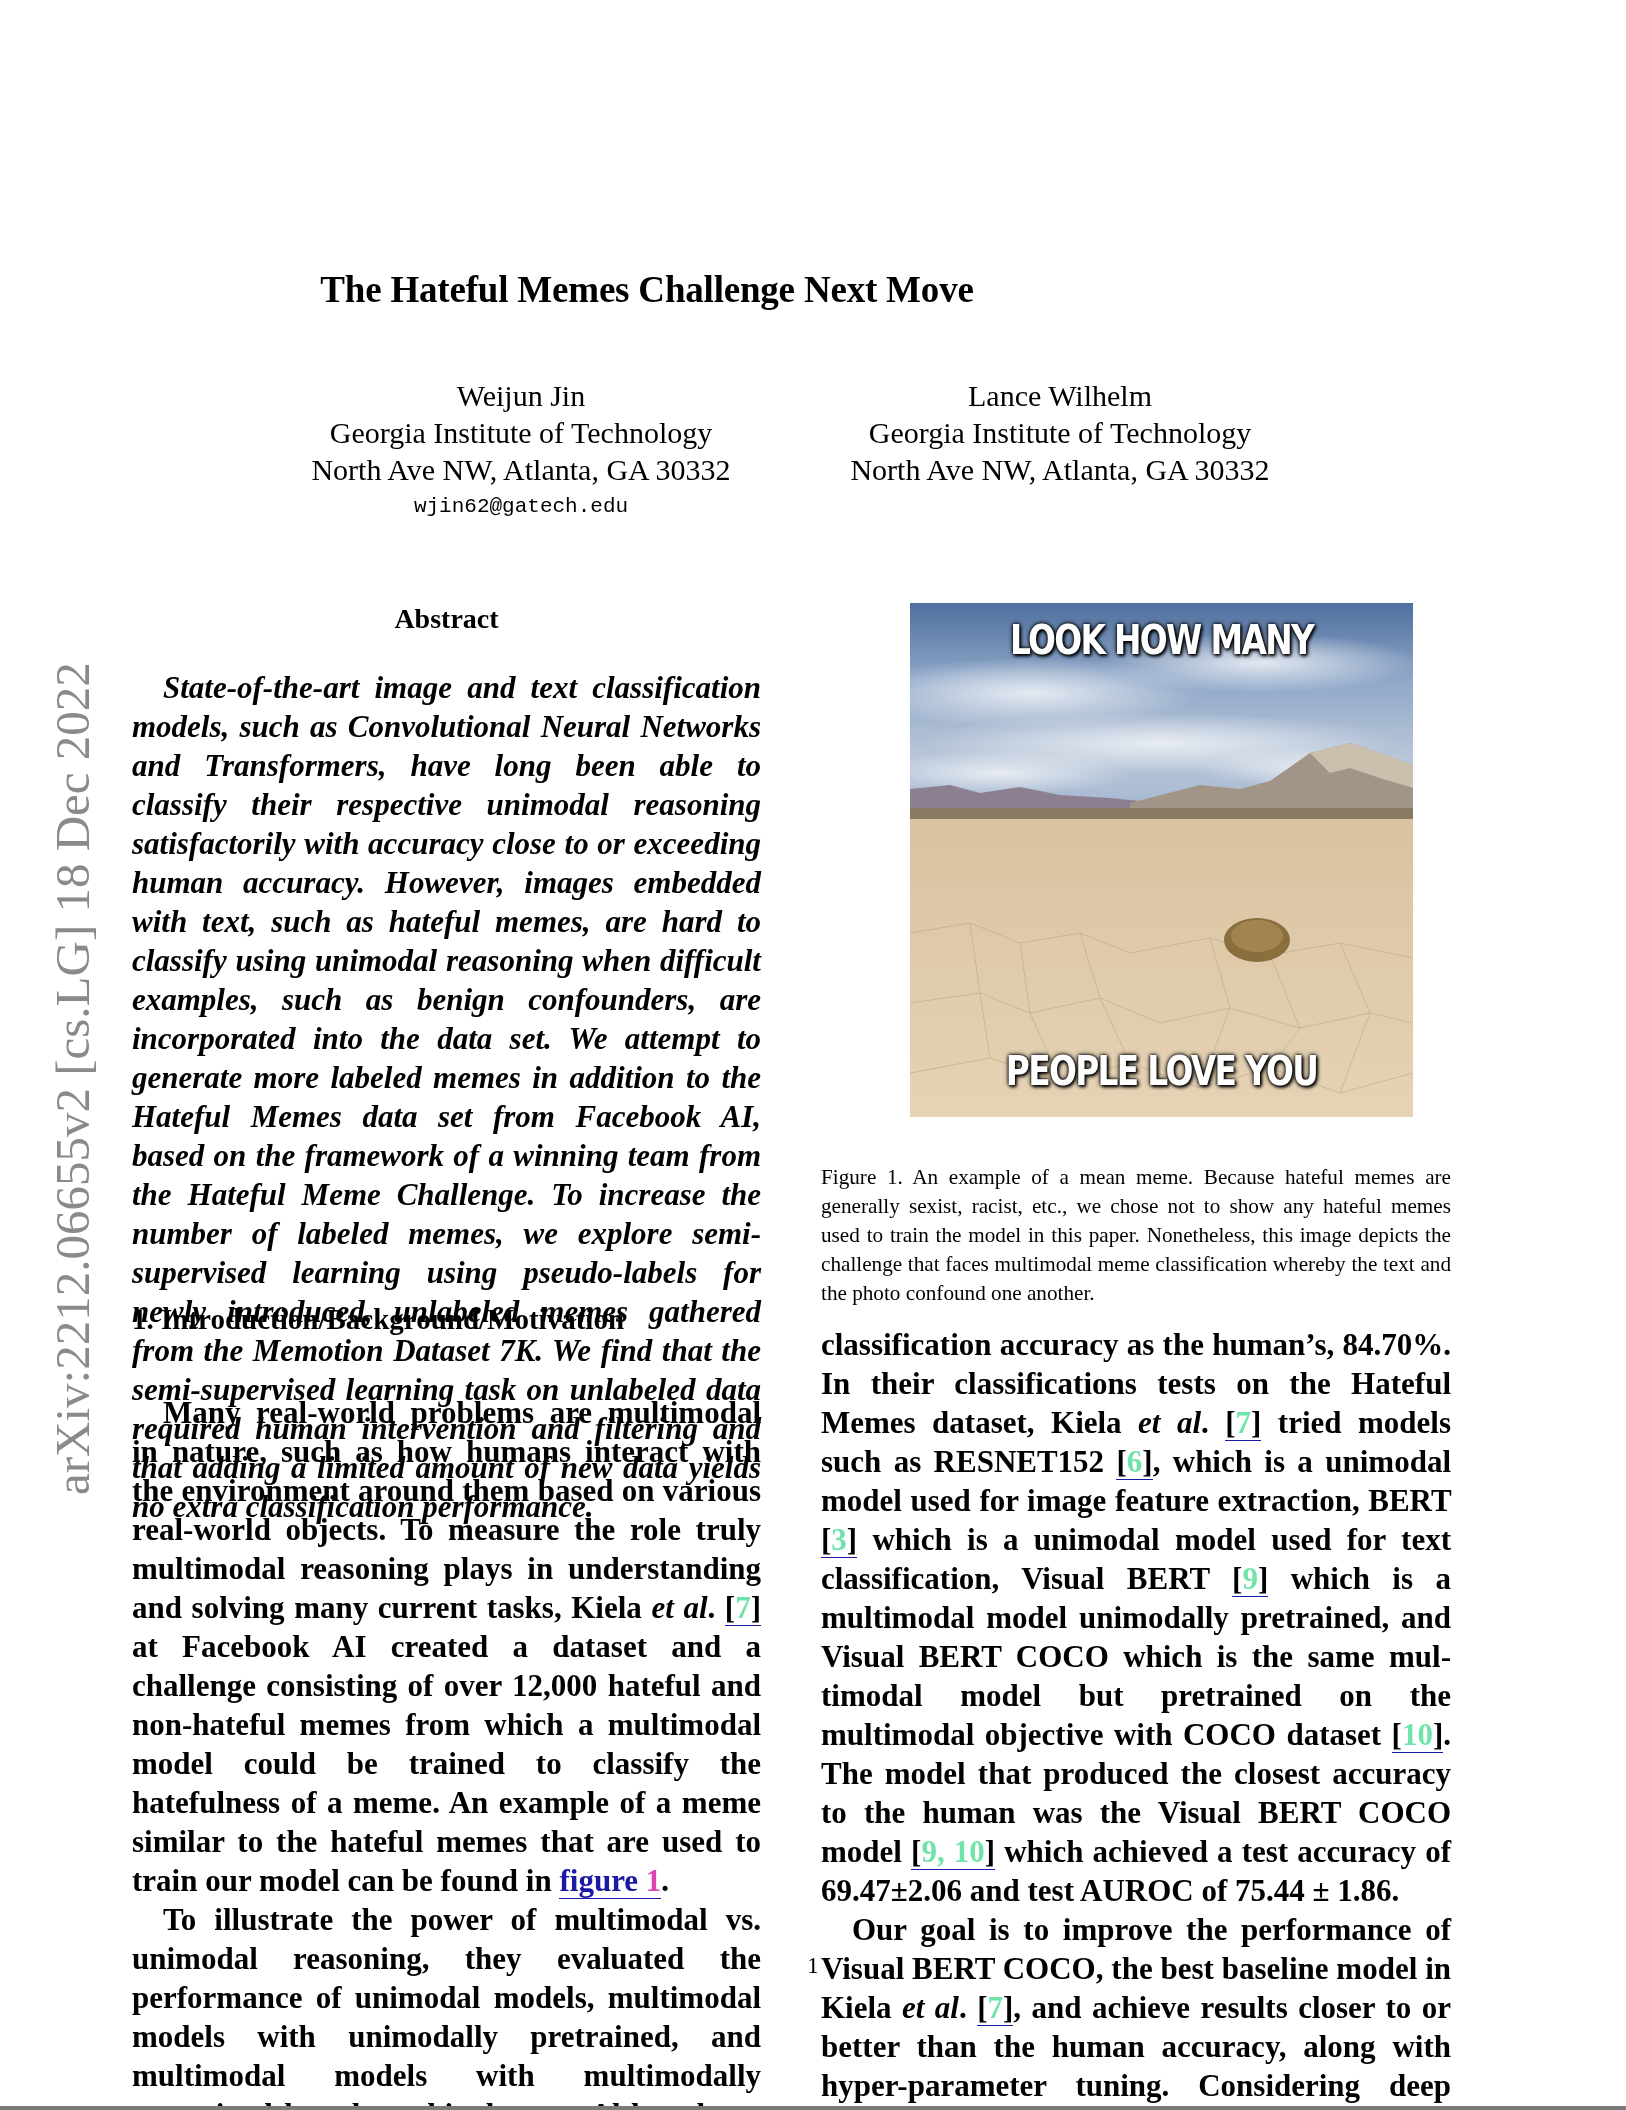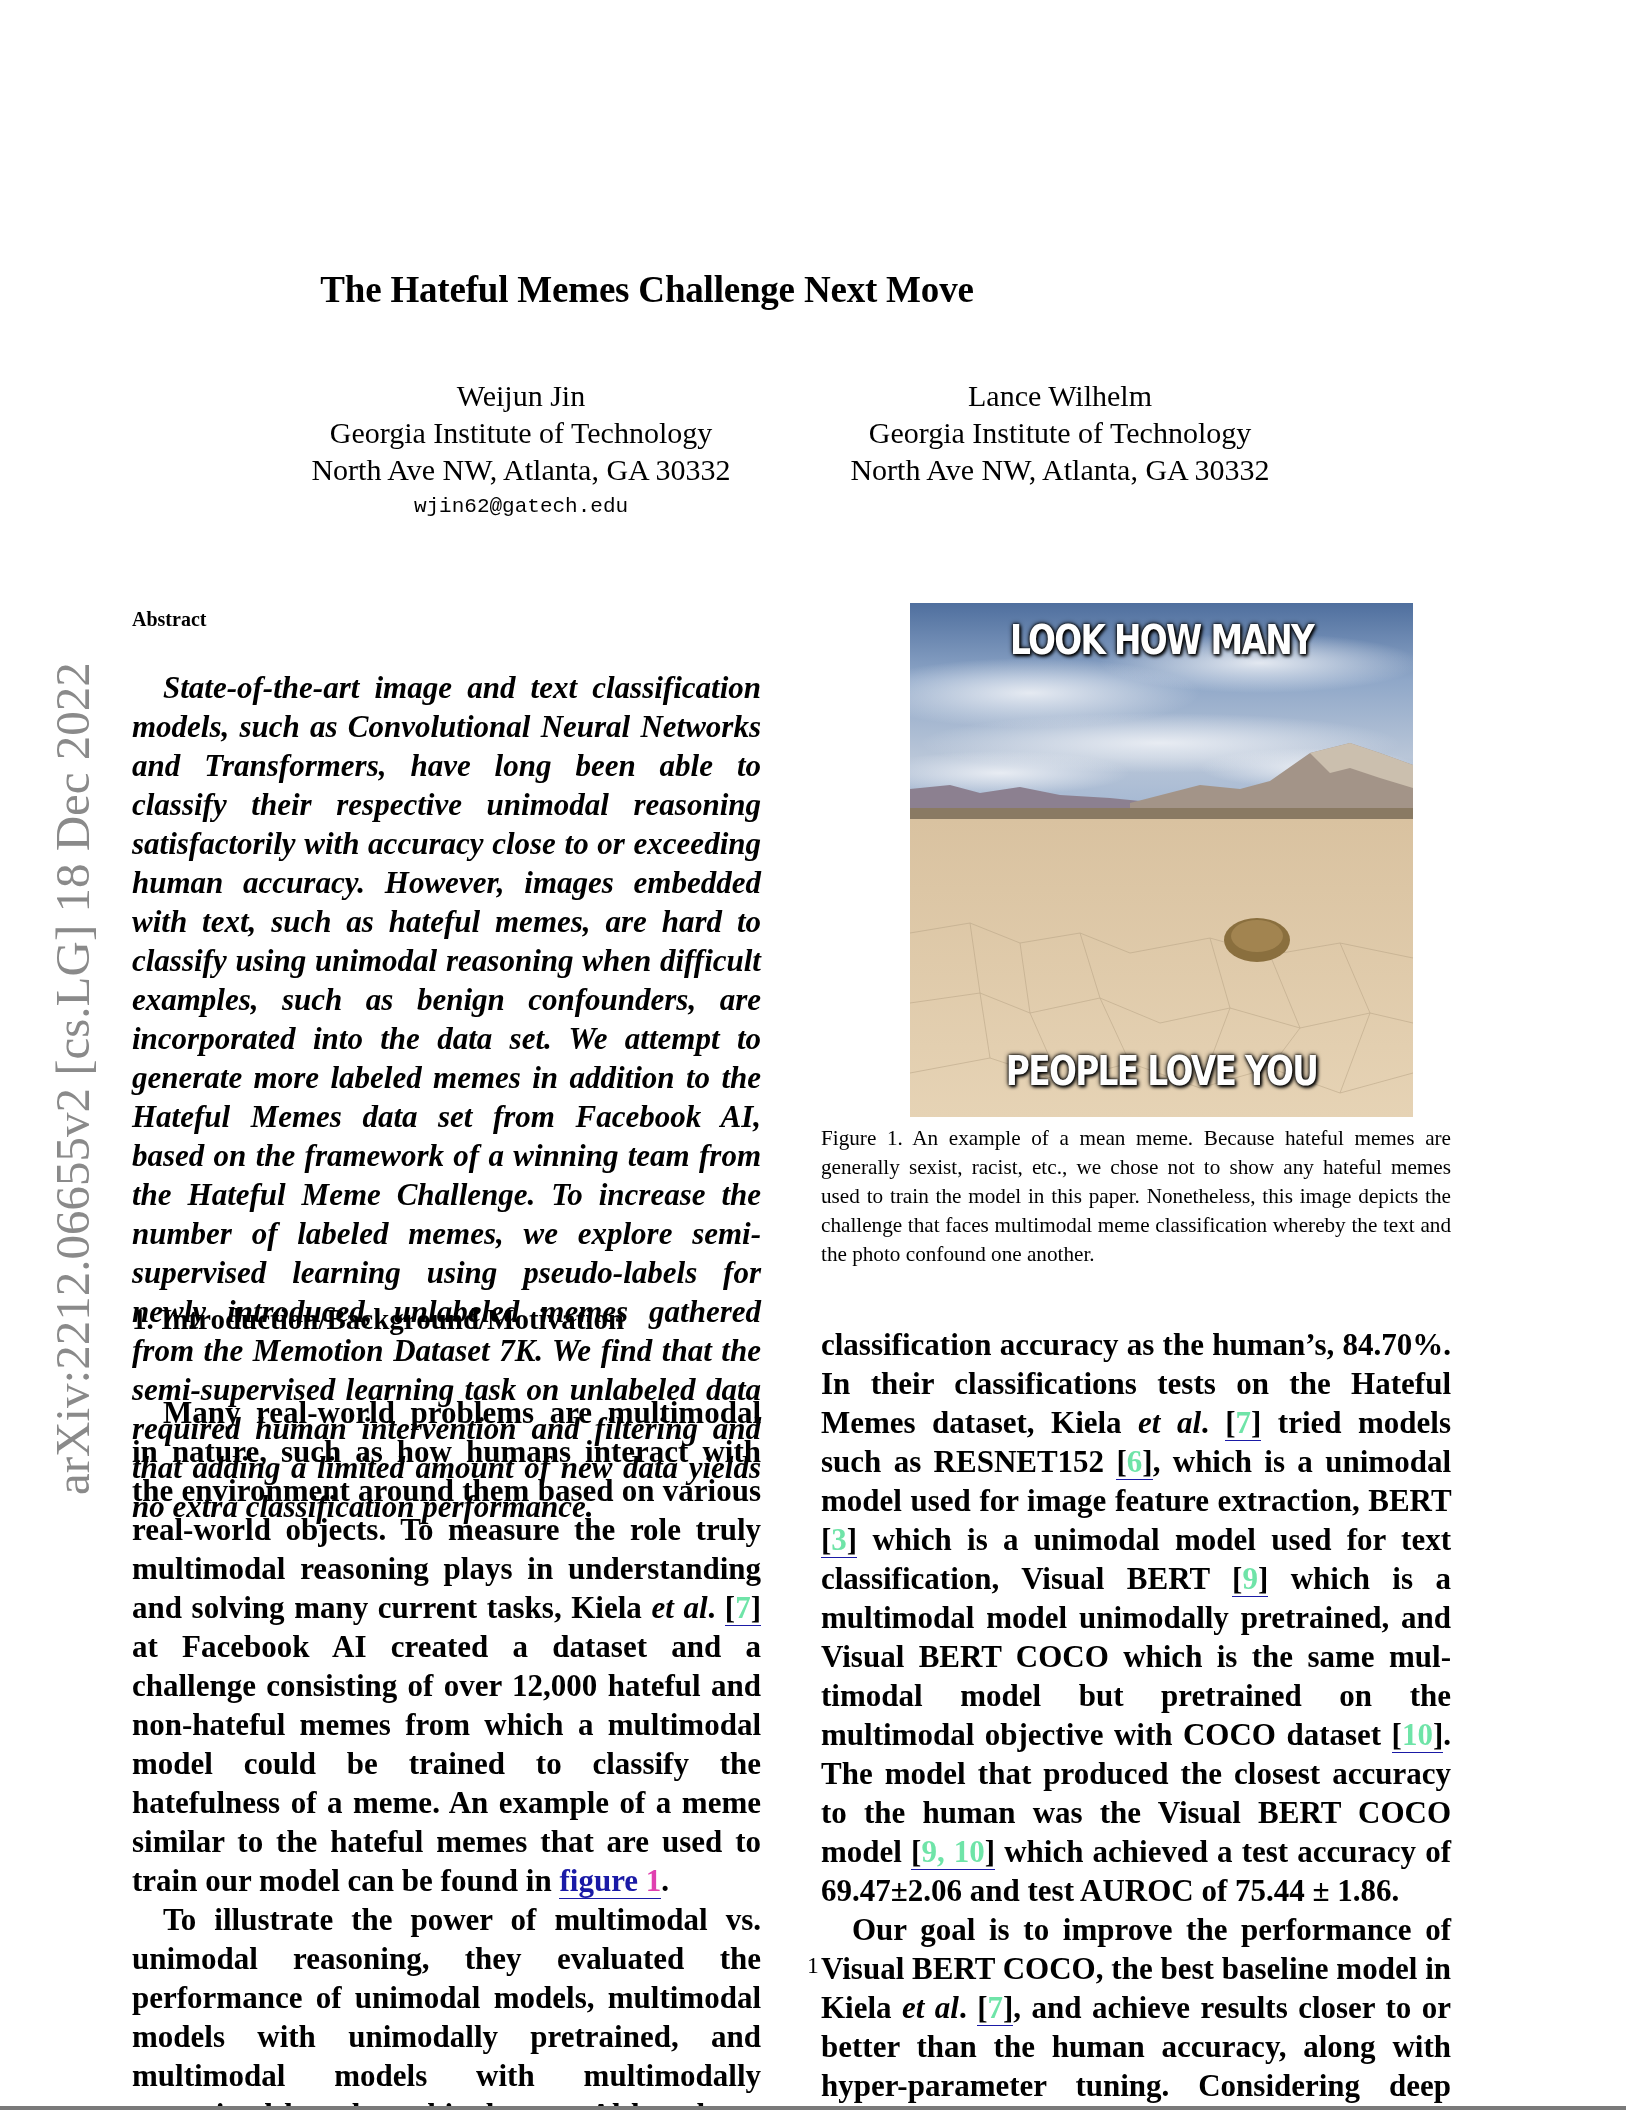--- a/index.html
+++ b/index.html
@@ -6,33 +6,33 @@
   body { width:1626px; height:2110px; position:relative; background:#ffffff; overflow:hidden;
          font-family:"Liberation Serif", "DejaVu Serif", serif; color:#000; }
   .abs { position:absolute; }
   #title { left:0; width:1294px; top:268px; text-align:center; font-weight:bold; font-size:37px; line-height:44px; letter-spacing:-0.2px; }
   .author { position:absolute; top:377px; text-align:center; font-size:30px; line-height:37px; }
   .author .email { font-family:Liberation Mono, monospace; font-size:21px; line-height:36px; margin-top:1px; }
   #author-1 { left:271px; width:500px; }
   #author-2 { left:810px; width:500px; }
   #watermark-wrap { position:absolute; left:48px; top:1495px; transform-origin:0 0; transform:rotate(-90deg);
       font-size:49px; color:#8a8a8a; white-space:nowrap; letter-spacing:0px; line-height:50px; font-family:"Liberation Serif","DejaVu Serif",serif; }
-  #abstract-heading { left:132px; width:629px; top:602px; font-weight:bold; font-size:20px; line-height:34px; }
+  #abstract-heading { left:132px; width:629px; top:602px; text-align:center; font-weight:bold; font-size:28px; line-height:34px; }
   .body-text { font-size:31px; line-height:39px; text-align:justify; hyphens:manual;font-weight:bold; }
   .body-text p { margin:0; text-indent:31px; }
   .col-left { position:absolute; left:132px; width:629px; }
   .col-right { position:absolute; left:821px; width:630px; }
   #abstract-body { top:668px; font-style:italic; }
   #abstract-body p { text-indent:31px; }
   #section-heading { left:132px; top:1301px; font-weight:bold; font-size:29px; line-height:36px; }
   #intro-left { top:1393px; }
   #intro-right { top:1325px; }
   #intro-right p.cont { text-indent:0; }
   #figure { left:886px; top:603px; width:503px; height:514px; overflow:hidden;margin-left:24px; }
-  #figure-caption { left:821px; width:630px; top:1124px; font-size:21.2px; line-height:29px; text-align:justify; }
+  #figure-caption { left:821px; width:630px; top:1163px; font-size:21.2px; line-height:29px; text-align:justify; }
   #page-number { left:0; width:1626px; top:1950px; text-align:center; font-size:23.6px; line-height:30px; }
   #bottom-bar { left:0; top:2106px; width:1626px; height:4px; background:#7a7a7a; }
   a.cite { color:#000; text-decoration:none; border-bottom:1.5px solid #1a1aa6; }
   a.cite .br { color:#000; }
   a.cite .num { color:#6fe4a8; }
   a.figref { text-decoration:none; border-bottom:1.5px solid #1a1aa6; color:#1a1aa6; }
   a.figref .num { color:#e040b0; }
   em { font-style:italic; }
   .meme-text { position:absolute; left:0; width:100%; text-align:center; color:#fff;
      font-family:"DejaVu Sans", "Liberation Sans", sans-serif; font-weight:bold; font-size:40px; letter-spacing:-2px;

